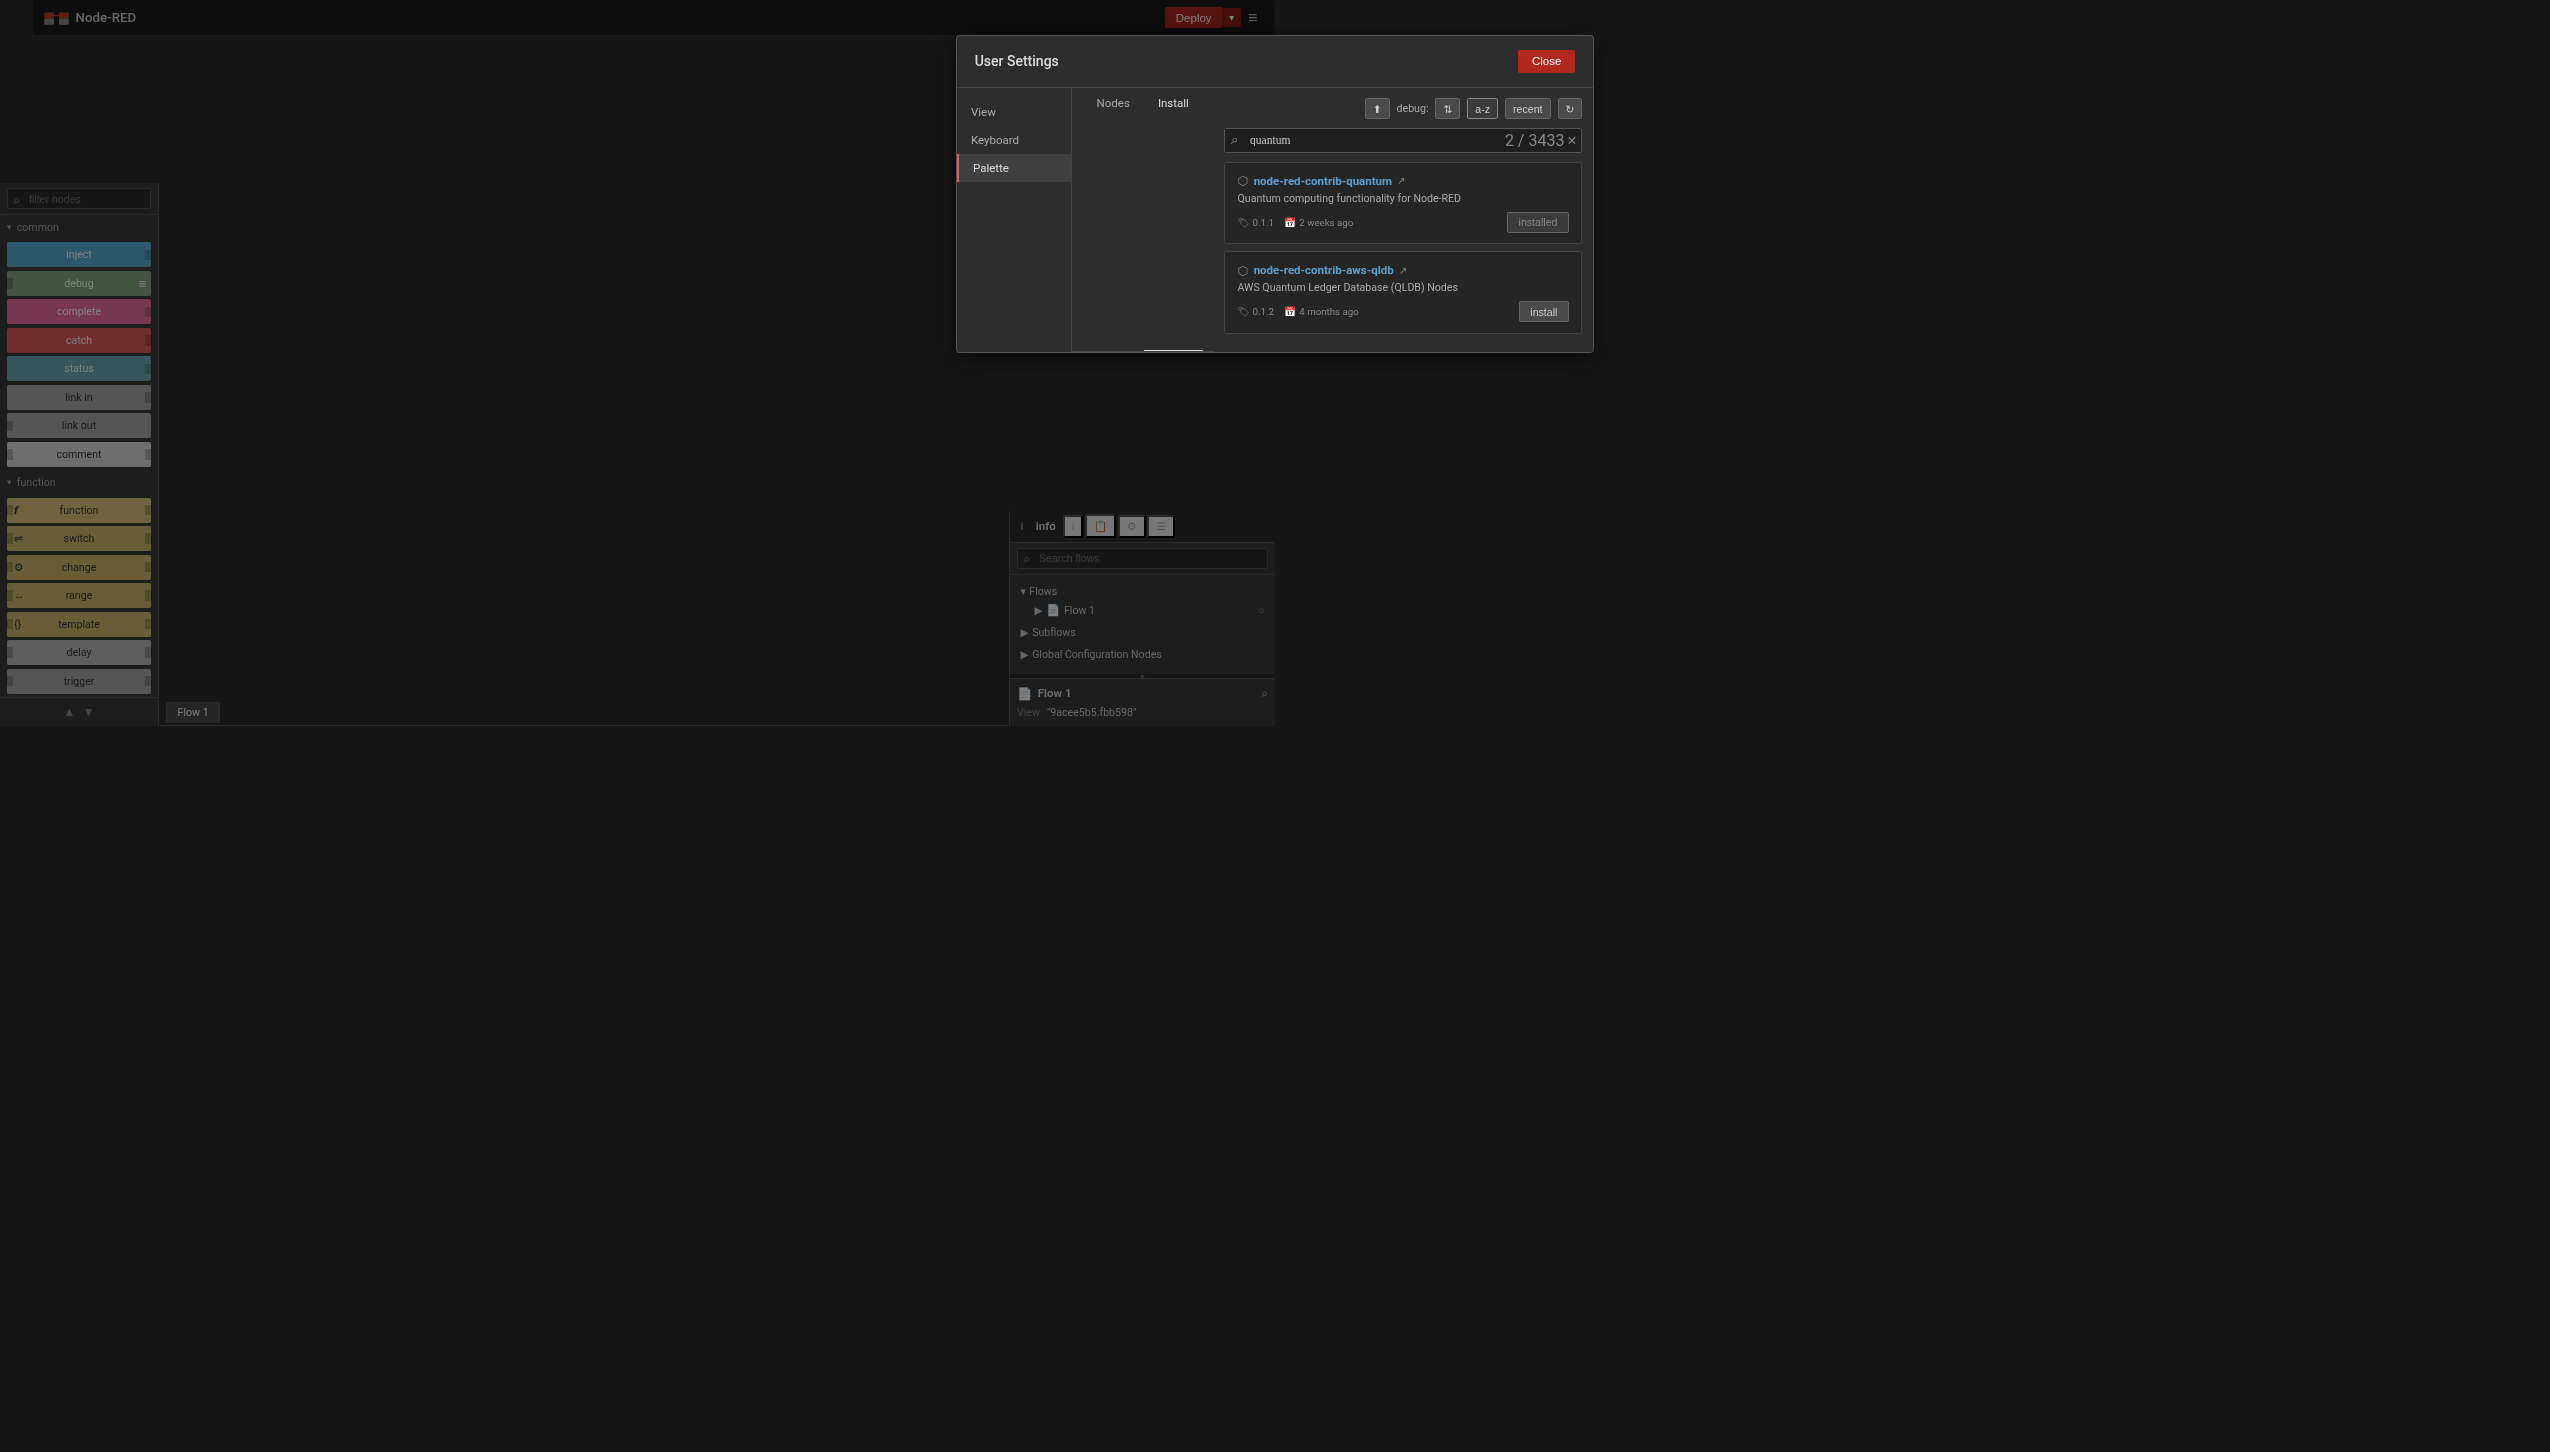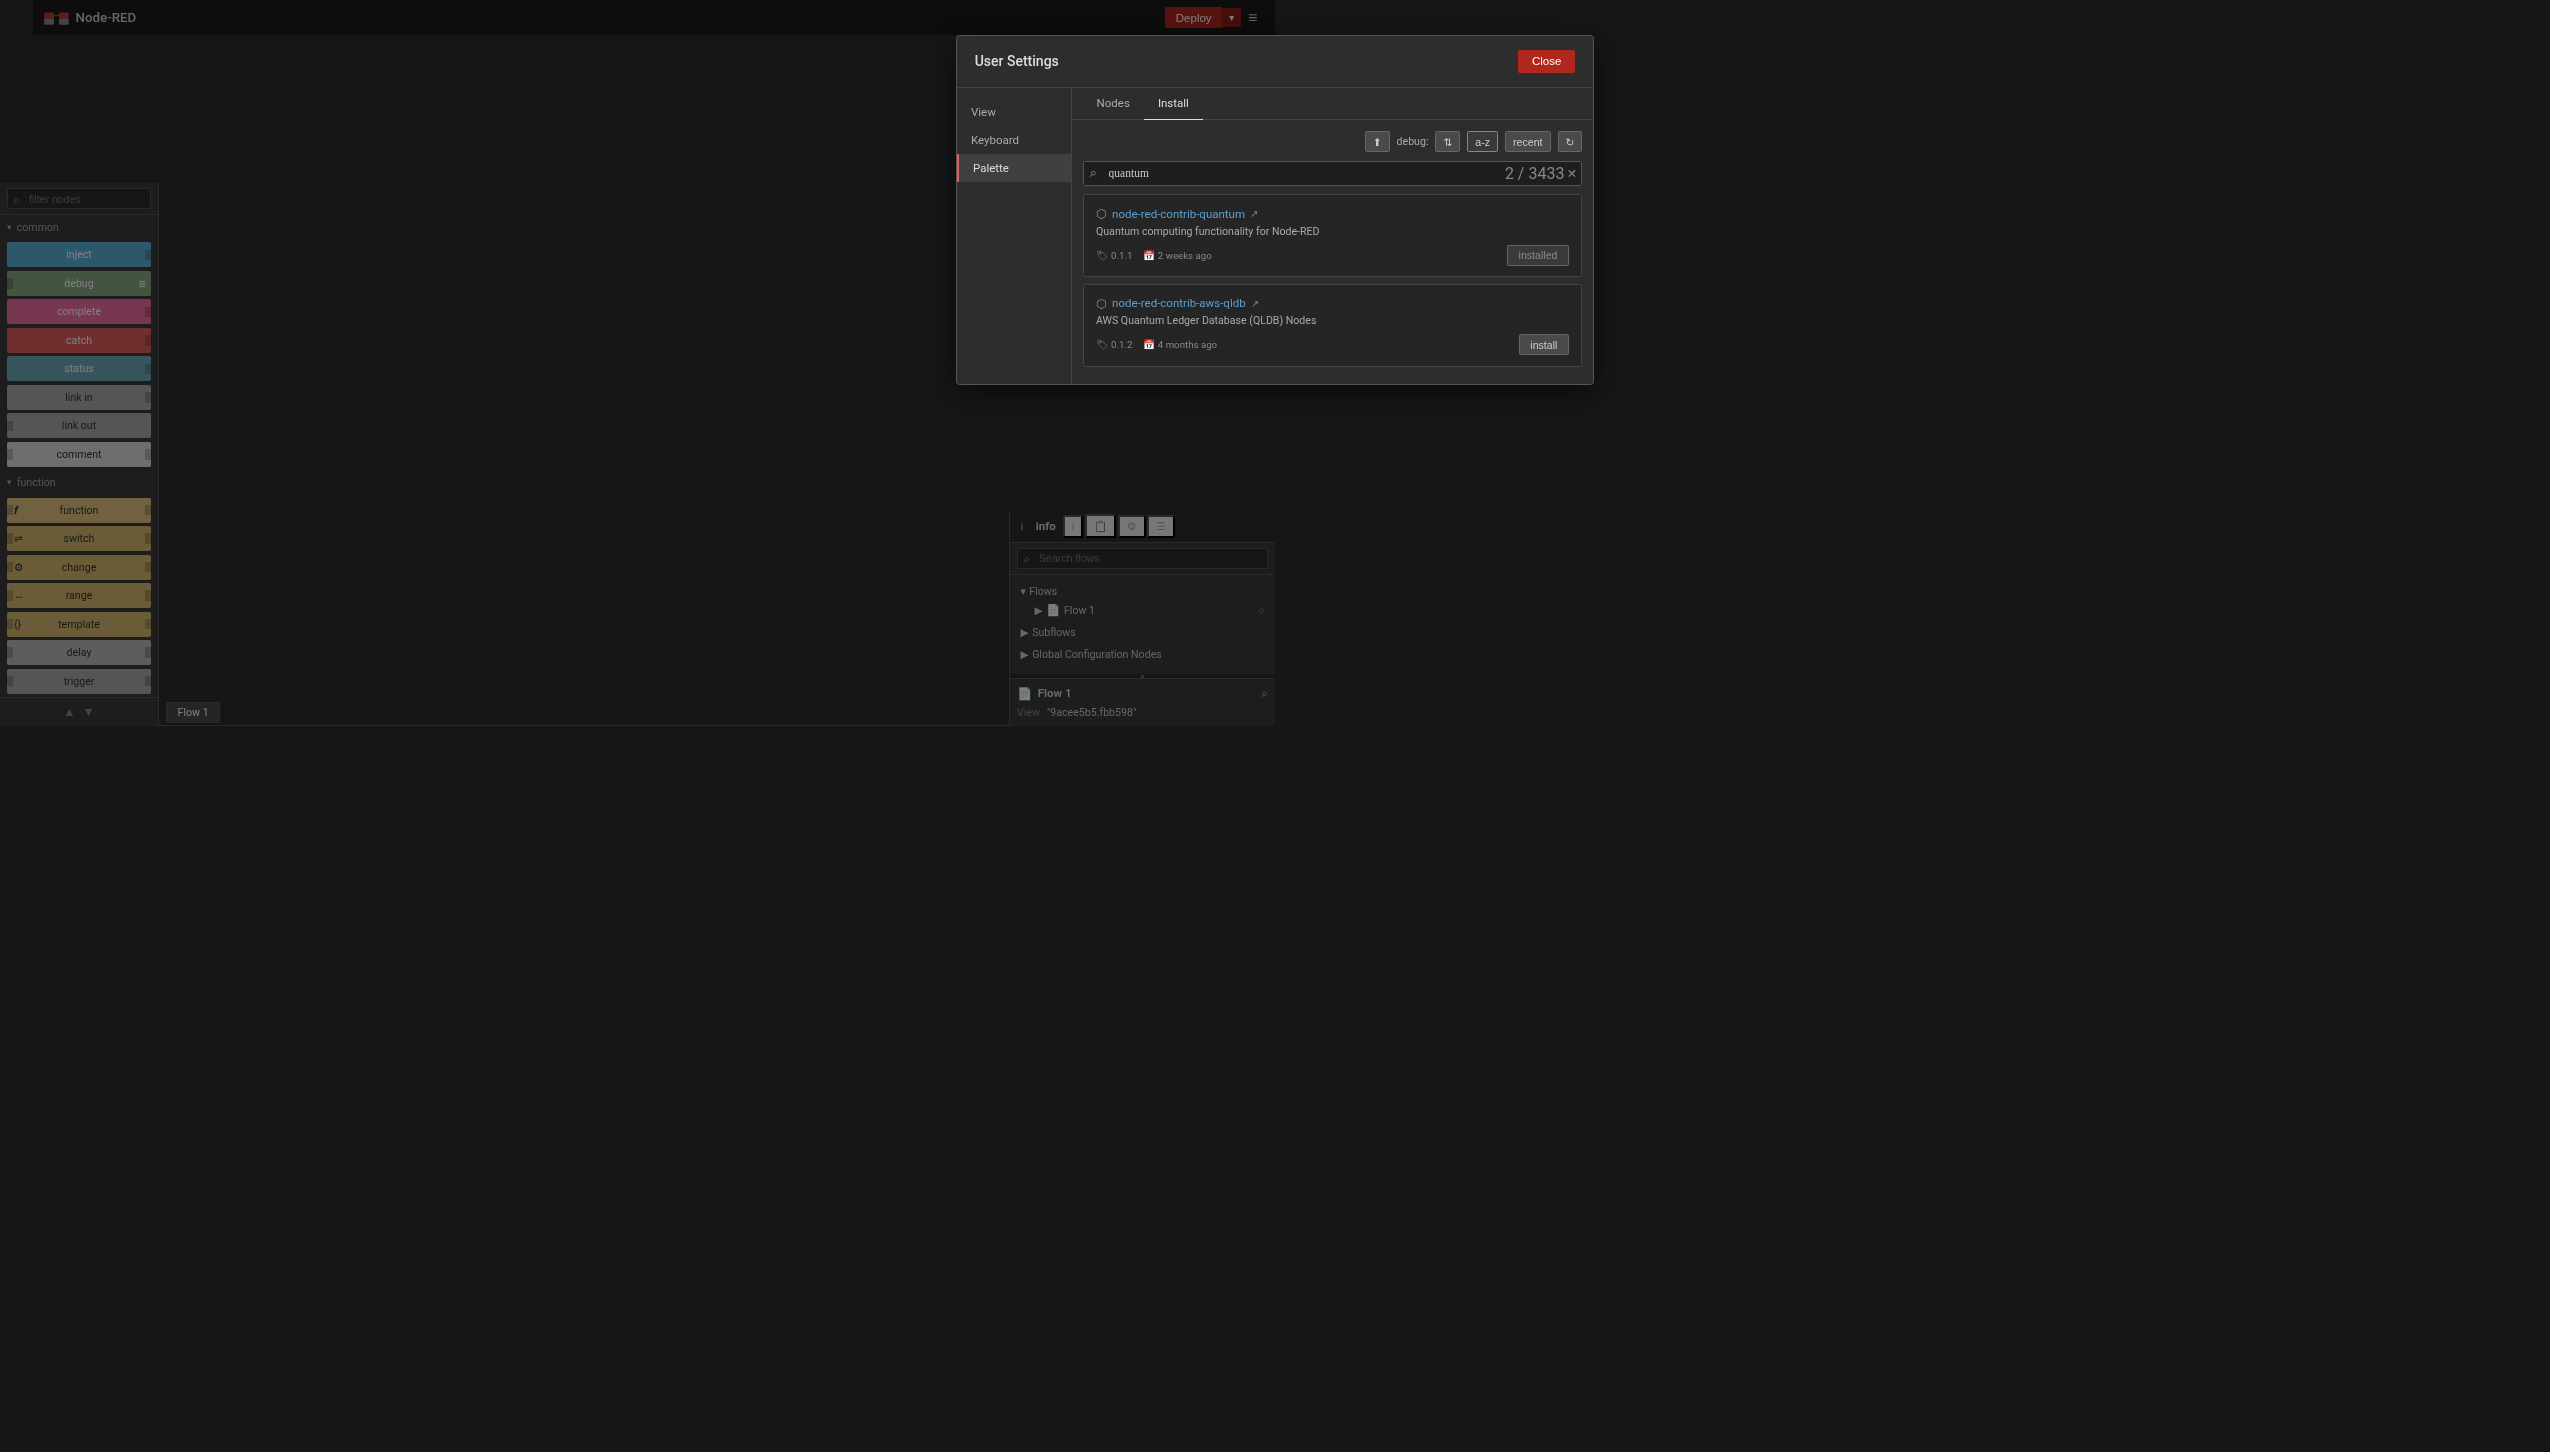--- a/index.html
+++ b/index.html
@@ -377,21 +377,21 @@
       cursor: pointer;
     }
     .modal-sidebar-item.active {
       color: #ddd;
       background: #404040;
       border-left: 2.7px solid #e05d5d;
     }
     .modal-content {
       flex: 1;
       display: flex;
-      flex-direction: column;
+      flex-direction: row;
       overflow: hidden;
     }
     .modal-tabs {
       display: flex;
       border-bottom: 0.9px solid #444;
       padding: 0 10.6px;
     }
     .modal-tab {
       padding: 8.9px 14px;
       font-size: 11.5px;
@@ -486,21 +486,21 @@
       gap: 5.3px;
       margin-bottom: 3.5px;
     }
     .package-icon {
       color: #888;
       font-size: 12.4px;
     }
     .package-name {
       font-size: 11.5px;
       color: #5ba0d0;
-      font-weight: 400;
+      font-weight: 700;
     }
     .package-ext-link {
       color: #888;
       font-size: 9.7px;
     }
     .package-desc {
       font-size: 10.6px;
       color: #aaa;
       margin-bottom: 7px;
     }

